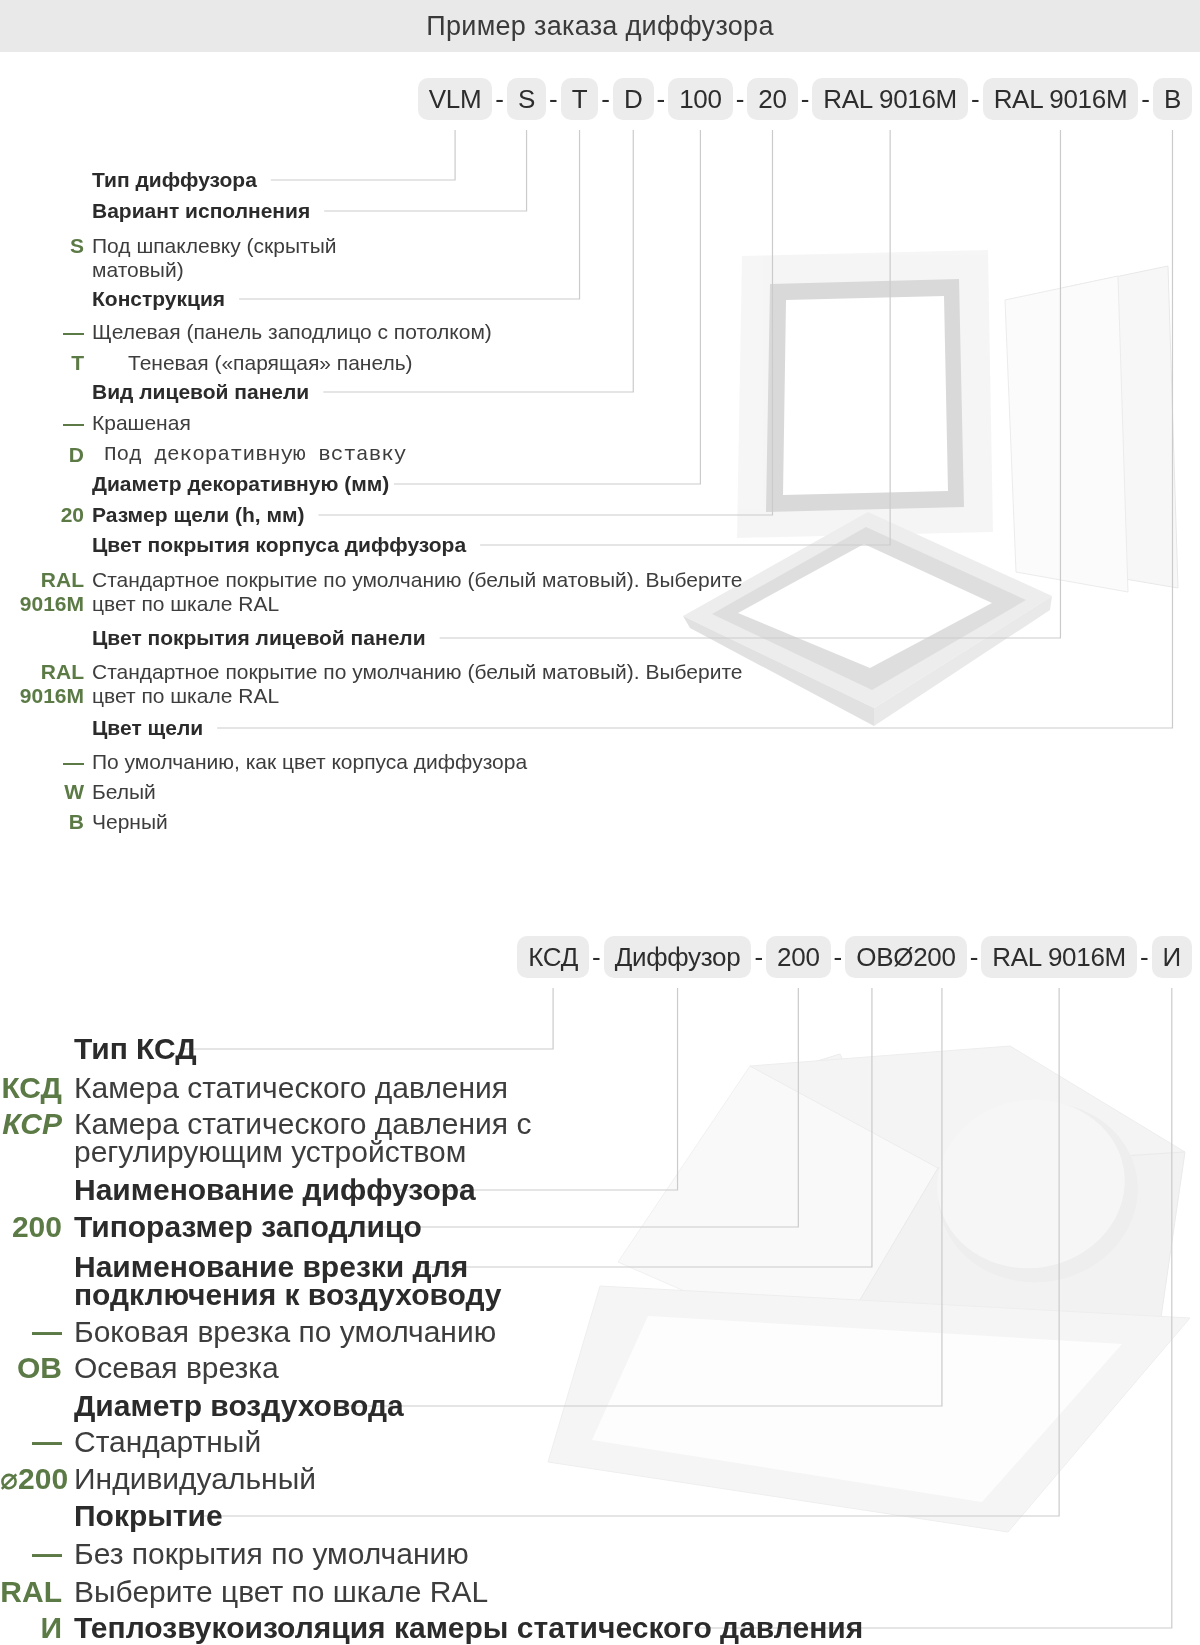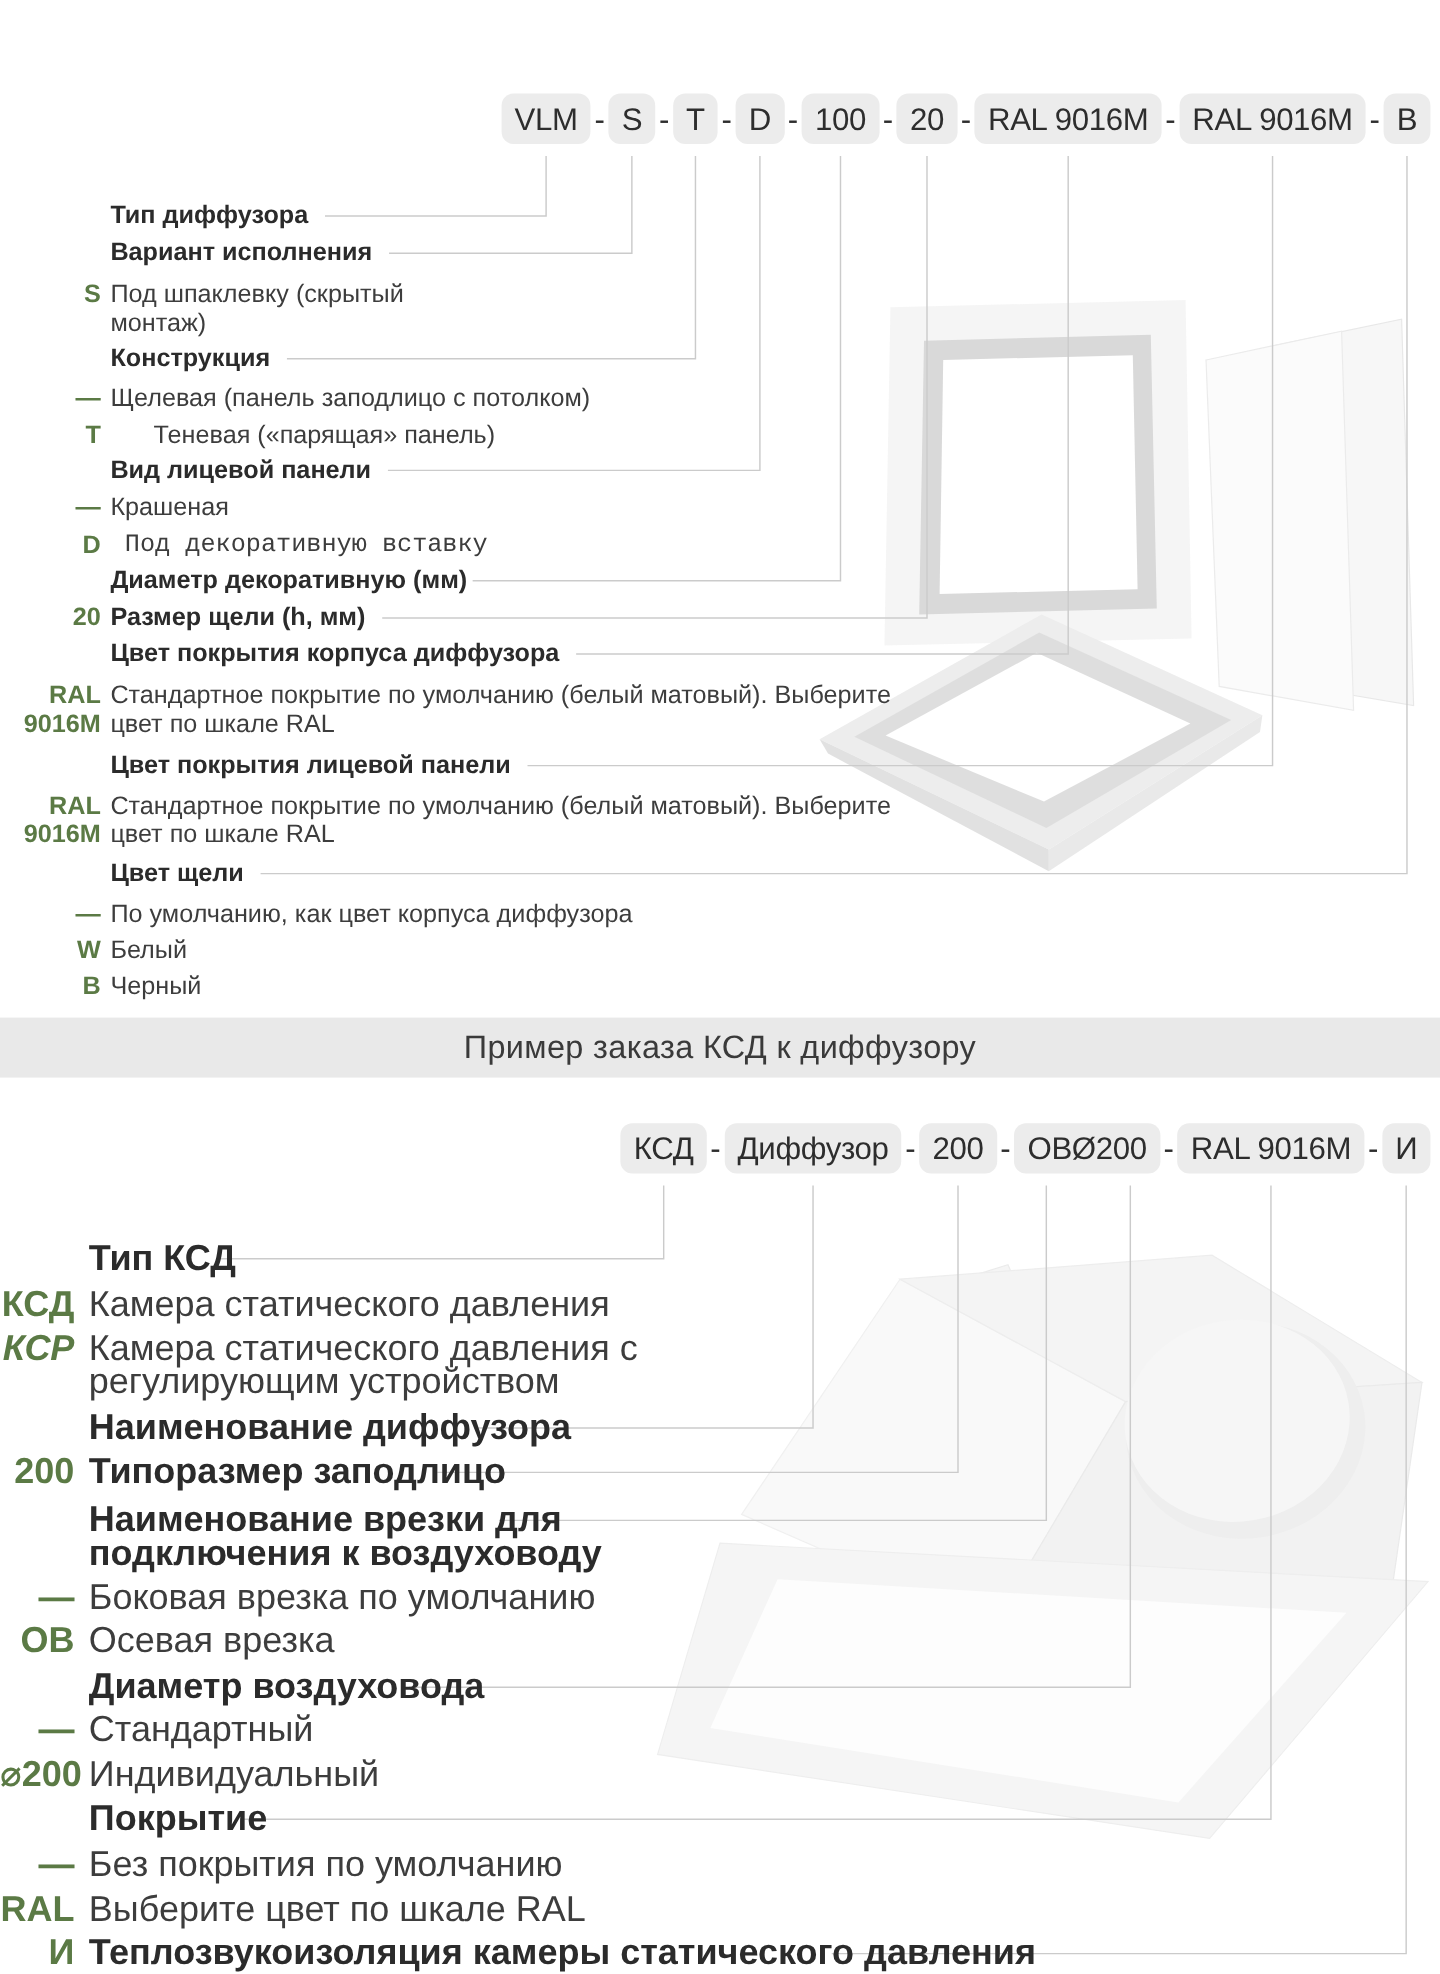--- a/index.html
+++ b/index.html
@@ -64,22 +64,22 @@
       <polyline points="1172.4765625,130 1172.4765625,728 217.15625,728" fill="none" stroke="#cbcbcb" stroke-width="1.2"></polyline>
       <polyline points="553.078125,988 553.078125,1049 182.03125,1049" fill="none" stroke="#cbcbcb" stroke-width="1.2"></polyline>
       <polyline points="677.53125,988 677.53125,1190 396.0625,1190" fill="none" stroke="#cbcbcb" stroke-width="1.2"></polyline>
       <polyline points="798.3359375,988 798.3359375,1227 364.40625,1227" fill="none" stroke="#cbcbcb" stroke-width="1.2"></polyline>
       <polyline points="871.9375,988 871.9375,1267 415.796875,1267" fill="none" stroke="#cbcbcb" stroke-width="1.2"></polyline>
       <polyline points="941.9375,988 941.9375,1406 340.734375,1406" fill="none" stroke="#cbcbcb" stroke-width="1.2"></polyline>
       <polyline points="1059.1171875,988 1059.1171875,1516 201.984375,1516" fill="none" stroke="#cbcbcb" stroke-width="1.2"></polyline>
       <polyline points="1171.8046875,988 1171.8046875,1628 693.109375,1628" fill="none" stroke="#cbcbcb" stroke-width="1.2"></polyline>
     </svg>
 
-  <div class="band" id="band-1" style="top:848px;height:50px;">
-    <span class="btitle">Пример заказа КСД к диффузору</span>
+  <div class="band" id="band-0" style="top:0;">
+    <span class="btitle">Пример заказа диффузора</span>
   </div>
 
   <div class="coderow" id="coderow-0" style="top:76px;margin-left:40px;">
       <span class="codebox">VLM</span>
       <span class="dash">-</span>
       <span class="codebox">S</span>
       <span class="dash">-</span>
       <span class="codebox">T</span>
       <span class="dash">-</span>
       <span class="codebox">D</span>
@@ -113,21 +113,21 @@
         <span class="rcode" style="width: 84px;"></span>
         <span class="rtext" style="left: 92px;">Тип диффузора</span>
       </div>
       <div class="row s1 label" style="top: 199px;">
         <span class="rcode" style="width: 84px;"></span>
         <span class="rtext" style="left: 92px;">Вариант исполнения</span>
       </div>
       <div class="row s1" style="top: 234px;">
         <span class="rcode" style="width: 84px;">S</span>
         <span class="rtext" style="left: 92px;">Под шпаклевку (скрытый
-монтаж)</span>
+матовый)</span>
       </div>
       <div class="row s1 label" style="top: 287px;">
         <span class="rcode" style="width: 84px;"></span>
         <span class="rtext" style="left: 92px;">Конструкция</span>
       </div>
       <div class="row s1" style="top: 320px;">
         <span class="rcode" style="width: 84px;">—</span>
         <span class="rtext" style="left: 92px;">Щелевая (панель заподлицо с потолком)</span>
       </div>
       <div class="row s1" style="top: 351px;">

